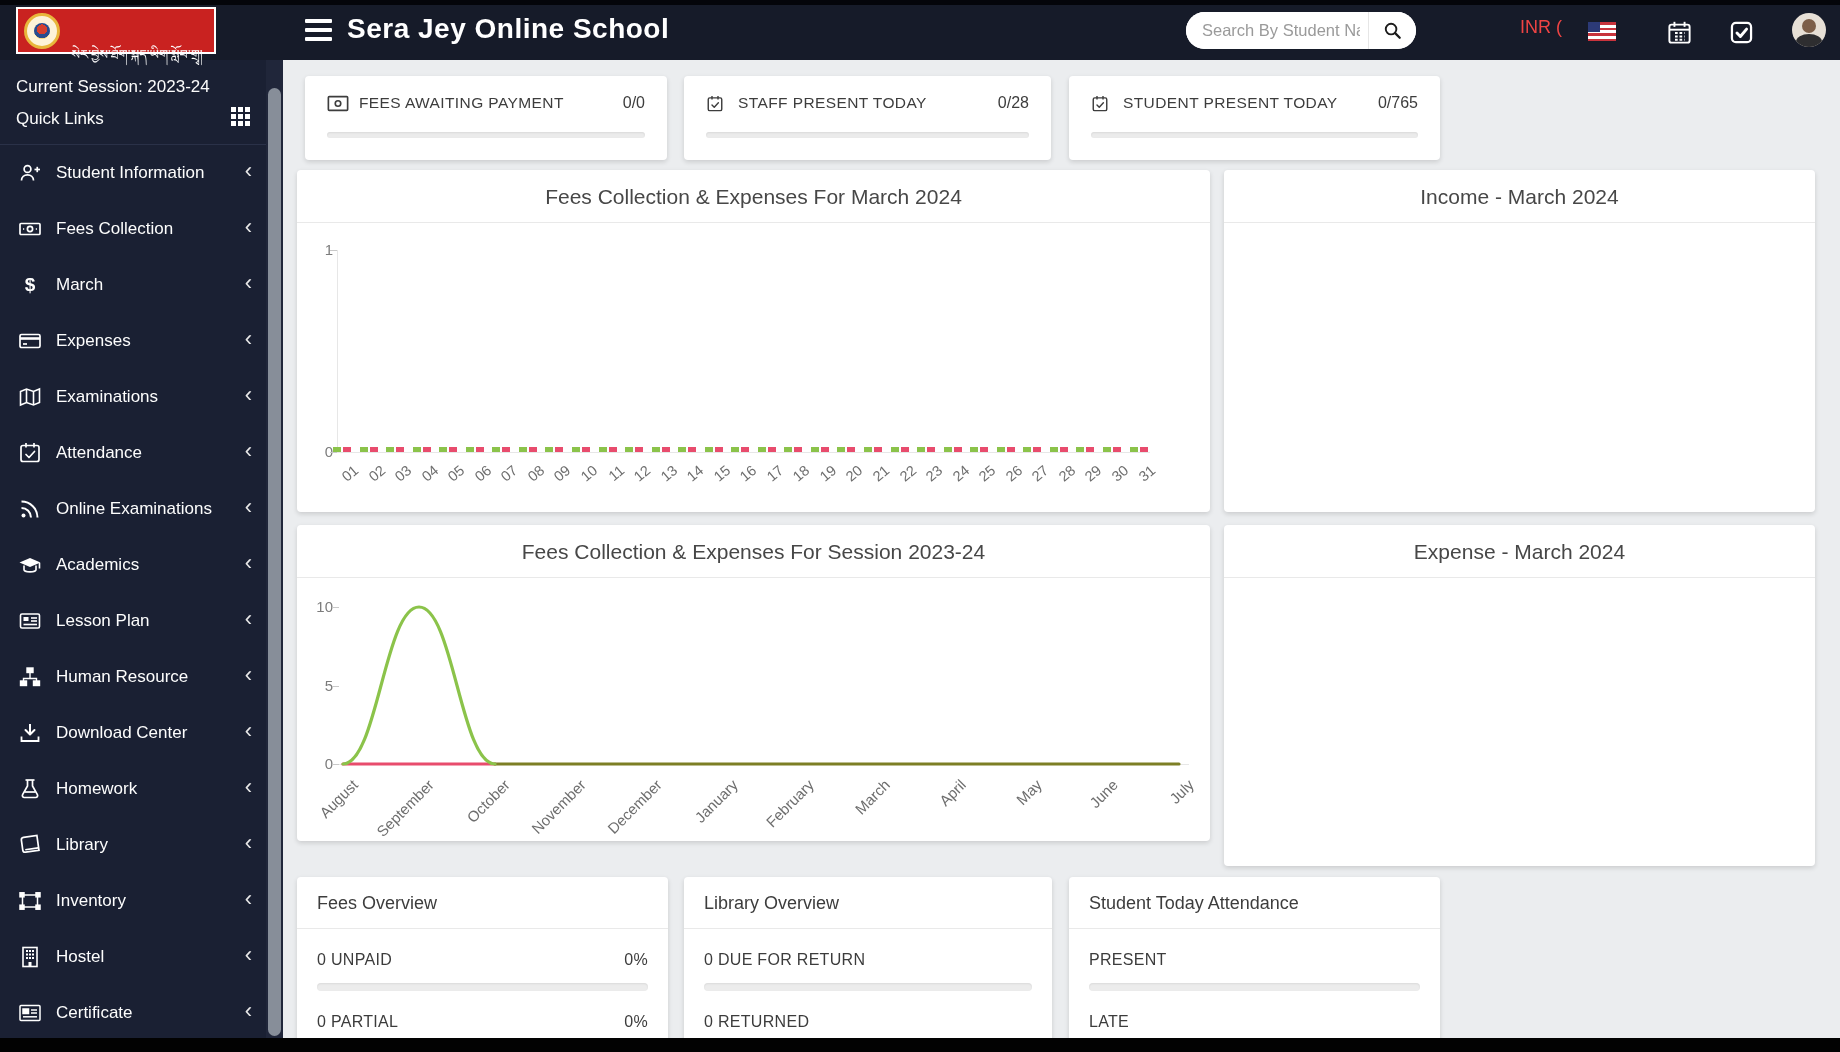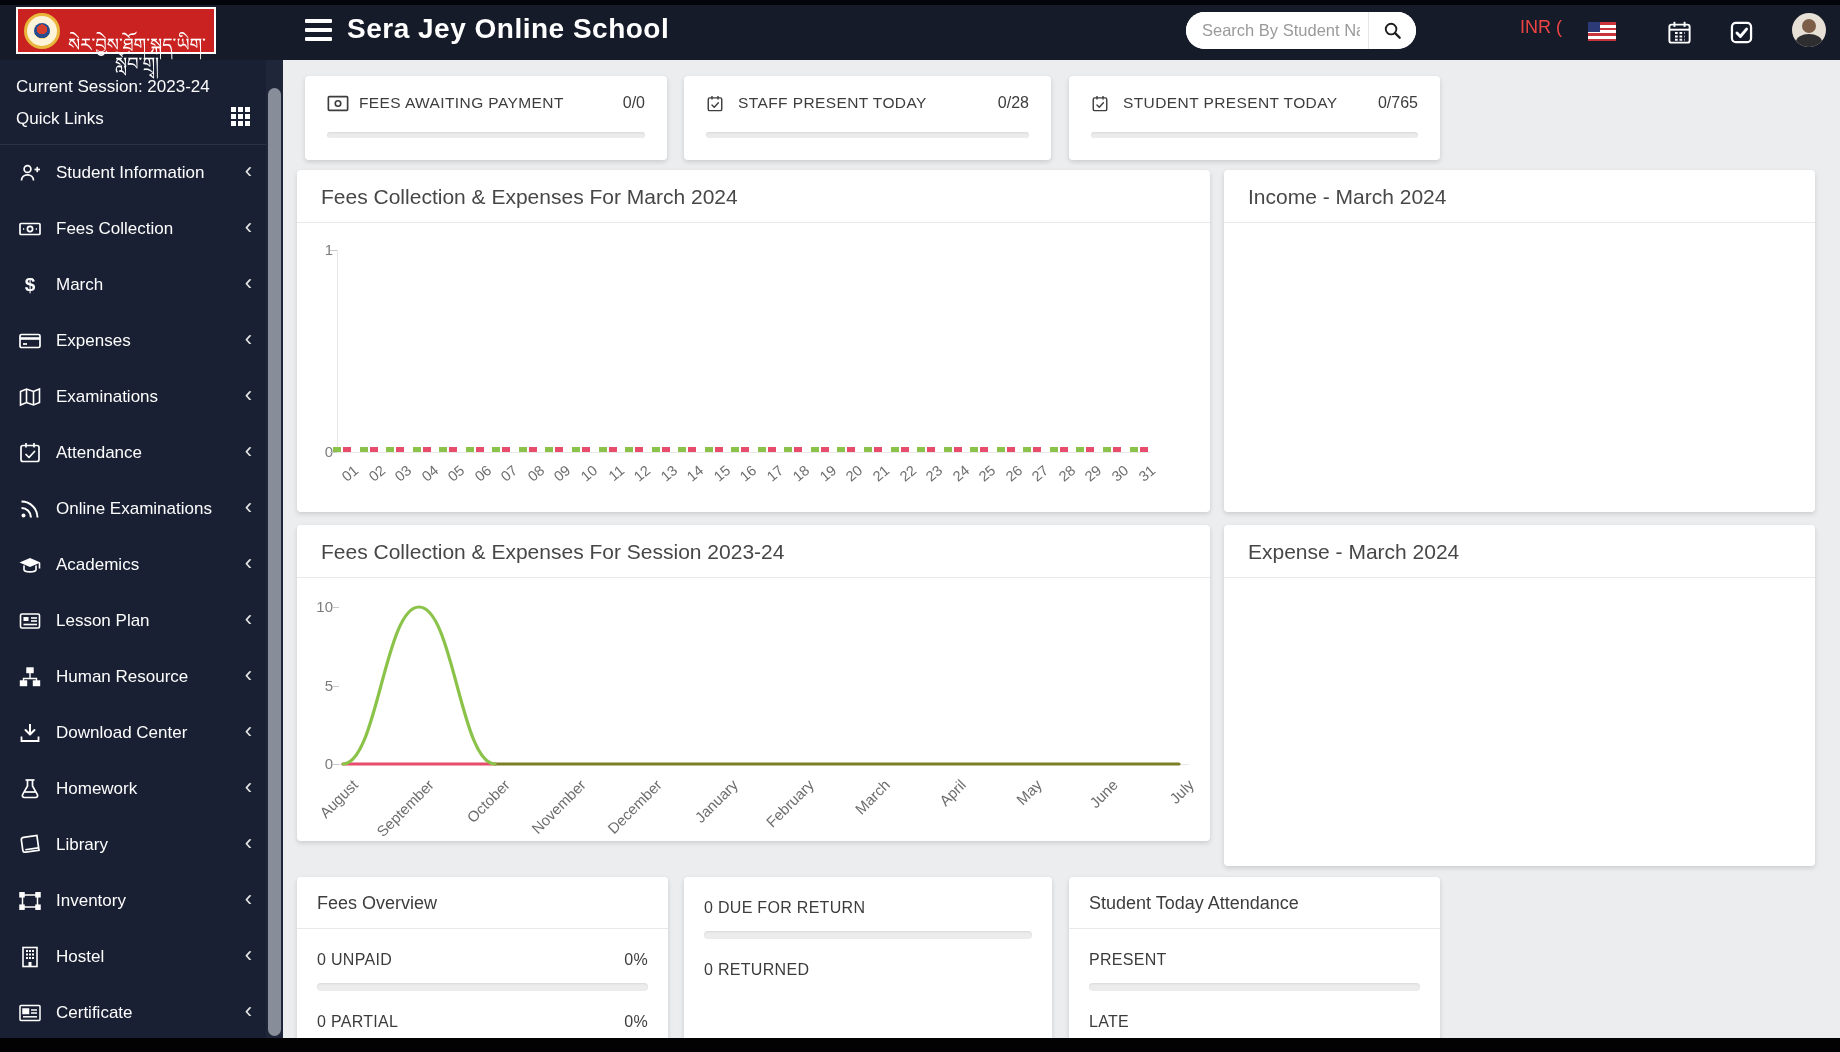--- a/index.html
+++ b/index.html
@@ -13,21 +13,21 @@
   
   .topstrip { position:absolute; left:0; top:0; width:1840px; height:5px; background:#04050a; z-index:60; }
   .header { position:absolute; left:0; top:0; width:1840px; height:60px; background:#161b29; z-index:50; }
   .logo-box {
     position:absolute; left:16px; top:7px; width:200px; height:47px;
     background:#c92220; border:2px solid #fff; display:flex; align-items:center; gap:6px; padding:2px 6px;
   }
   .emblem { width:36px; height:36px; border-radius:50%; background:#fdf3d8; border:3px solid #e8b63b;
     display:flex; align-items:center; justify-content:center; flex:none; }
   .emblem-core { width:16px; height:16px; border-radius:50%; background:radial-gradient(circle at 50% 40%, #d6402e 0 40%, #274d8f 41% 70%, #f3d271 71%); }
-  .logo-tibetan { color:#fff; font-size:18px; line-height:1.05; flex:1; text-align:center;margin-top:48px; }
+  .logo-tibetan { color:#fff; font-size:13px; line-height:1.05; flex:1; text-align:center;margin-top:48px; }
   .hamburger { position:absolute; left:305px; top:19px; width:27px; height:22px; display:flex; flex-direction:column; justify-content:space-between; cursor:pointer; }
   .hamburger span { display:block; height:4px; background:#fff; border-radius:1px; }
   .brand { position:absolute; left:347px; top:13px; font-size:28px; font-weight:bold; color:#ffffff; letter-spacing:.5px; }
   .search-pill {
     position:absolute; left:1186px; top:12px; width:230px; height:37px; background:#fff; border-radius:19px;
     display:flex; align-items:center; overflow:hidden;
   }
   .search-pill input { flex:1; border:none; outline:none; height:100%; padding:0 8px 0 16px; font-size:16.5px; color:#333;
     font-family:"Liberation Sans", sans-serif; min-width:0; }
   .search-pill input::placeholder { color:#9a9a9a; }
@@ -47,21 +47,21 @@
   .menu { list-style:none; }
   .menu li { height:56px; display:flex; align-items:center; padding:0 14px 0 18px; cursor:pointer; }
   .mi-icon { width:24px; height:24px; flex:none; display:flex; align-items:center; justify-content:center; }
   .mi-label { flex:1; margin-left:14px; font-size:17px; color:#fdfdfd; white-space:nowrap; }
   .mi-caret { font-size:22px; line-height:20px; color:#e8e8e8; padding-bottom:4px; }
   
   .vscroll { position:absolute; left:266px; top:60px; width:17px; height:992px; background:#20263a; z-index:45; }
   .vscroll .thumb { position:absolute; left:2px; top:28px; width:13px; height:948px; background:#878e99; border-radius:7px; }
   
   .card { position:absolute; background:#fff; border-radius:4px; box-shadow:0 2px 5px rgba(0,0,0,.14); }
-  .card-header { padding:15px 24px 13px 24px; border-bottom:1px solid #e9e9e9; font-size:21px; color:#474747; }
+  .card-header { padding:15px 24px 13px 24px; border-bottom:1px solid #e9e9e9; font-size:21px; color:#474747;text-align:center; }
   
   .stat-card { height:84px; padding:18px 22px 0 22px; }
   .stat-row { display:flex; align-items:center; }
   .stat-ic { width:22px; height:18px; margin-right:10px; display:flex; align-items:center; }
   .stat-label { flex:1; font-size:15.5px; color:#3d3d3d; letter-spacing:.4px; }
   .stat-value { font-size:16px; color:#3d3d3d; }
   .pbar { height:6px; background:#ebebeb; border-radius:3px; margin-top:20px; box-shadow:inset 0 1px 2px rgba(0,0,0,.08); }
   
   .ytick { position:absolute; width:36px; text-align:right; font-size:15px; color:#7c7c7c; }
   .ytick-mark { position:absolute; width:7px; height:1px; background:#c9c9c9; }
@@ -543,20 +543,21 @@
       <span>0 UNPAID</span>
       <span>0%</span>
     </div>
   <div class="ov-bar"></div>
   <div class="ov-row">
       <span>0 PARTIAL</span>
       <span>0%</span>
     </div>
 </div>
 <div class="card" style="left:684px; top:877px; width:368px; height:190px;">
+  <div class="ov-title">Library Overview</div>
   <div class="ov-row">
       <span>0 DUE FOR RETURN</span>
       <span></span>
     </div>
   <div class="ov-bar"></div>
   <div class="ov-row">
       <span>0 RETURNED</span>
       <span></span>
     </div>
 </div>

